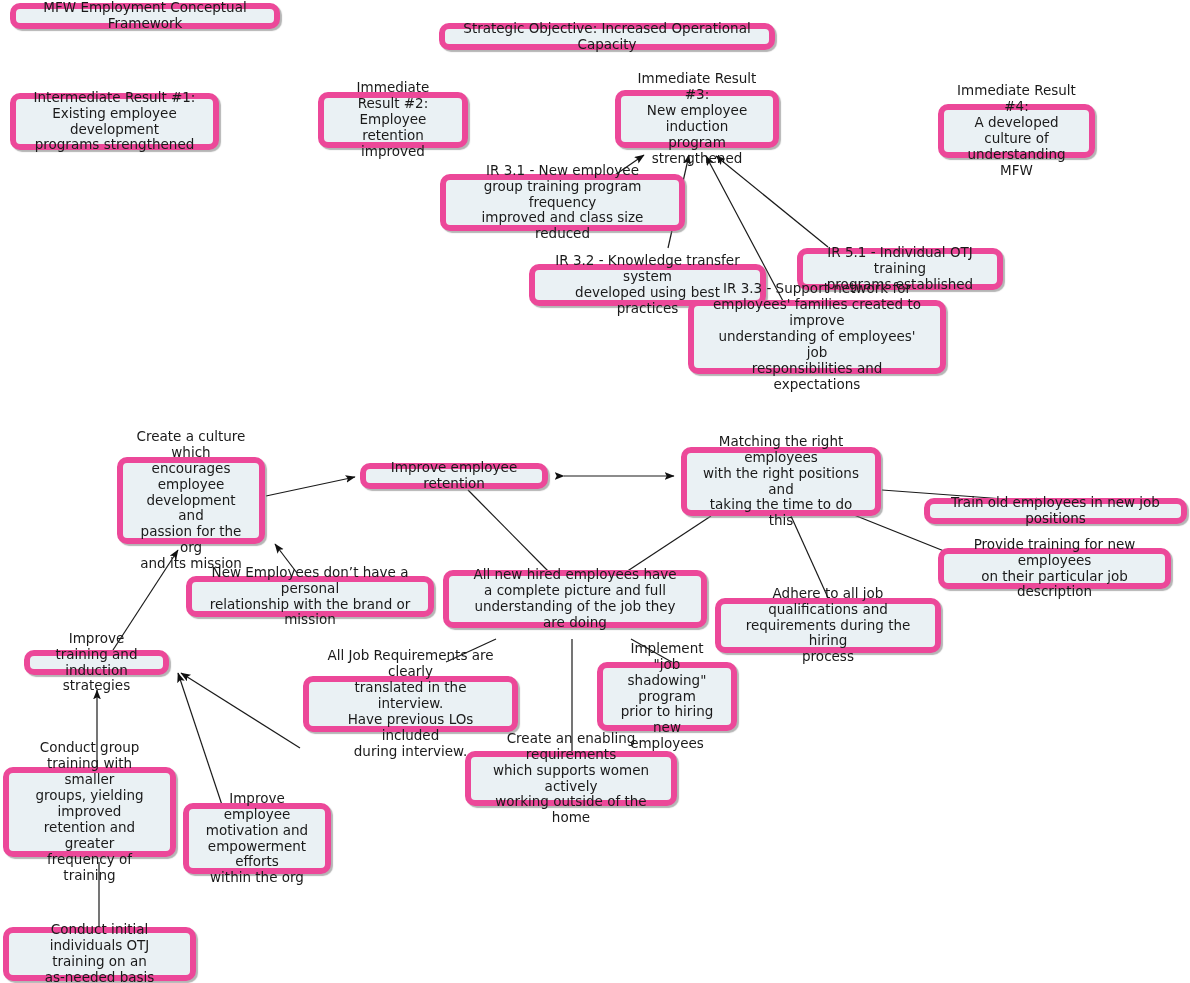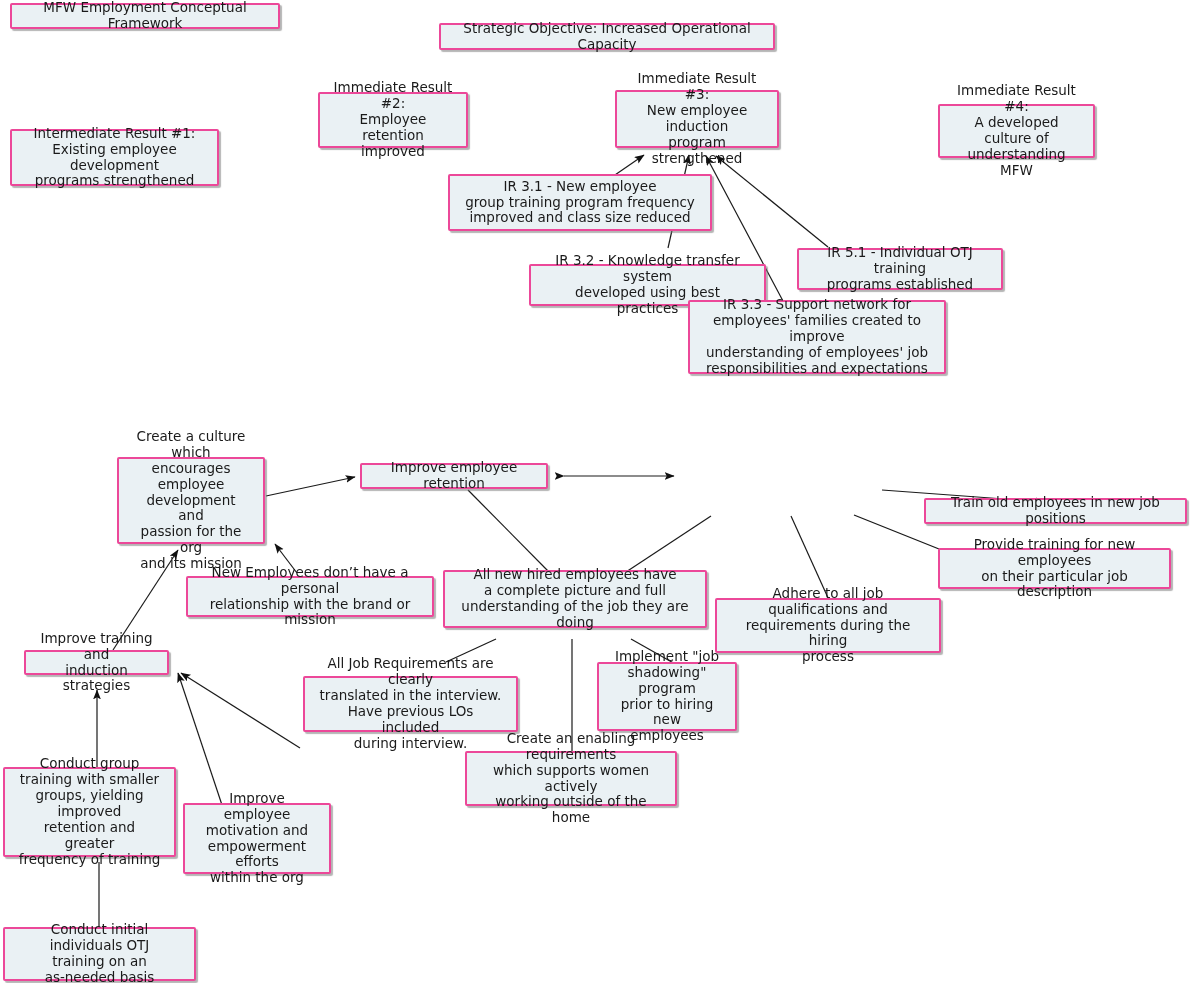--- a/index.html
+++ b/index.html
@@ -23,22 +23,22 @@
     left: 0;
     top: 0;
     width: 1190px;
     height: 983px;
     pointer-events: none;
   }
   .node {
     position: absolute;
     box-sizing: border-box;
     background: #eaf1f4;
-    border: 2px solid #ec4899;
-    border-radius: 2px;
+    border: 6px solid #ec4899;
+    border-radius: 10px;
     color: #1a1a1a;
     display: flex;
     align-items: center;
     justify-content: center;
     text-align: center;
     line-height: 1.18;
     padding: 3px 13px;
     box-shadow: 2px 2px 1px rgba(120,120,120,0.55);
     white-space: pre-line;
     z-index: 2;
@@ -101,37 +101,37 @@
       <path d="M97,767 L97,690" marker-end="url(#ah)"></path>
 
       <path d="M99,928 L99,862"></path>
     </g>
   </svg>
 
   <div class="node fs13" style="left:10px; top:3px; width:270px; height:26px;">MFW Employment Conceptual Framework</div>
 
   <div class="node fs13" style="left:439px; top:23px; width:336px; height:27px;">Strategic Objective:  Increased Operational Capacity</div>
 
-  <div class="node fs13" style="left:10px; top:93px; width:209px; height:57px;margin-top:36px;">Intermediate Result #1:
+  <div class="node fs13" style="left:10px; top:93px; width:209px; height:57px;">Intermediate Result #1:
 Existing employee development
 programs strengthened</div>
 
   <div class="node fs13" style="left:318px; top:92px; width:150px; height:56px;">Immediate Result #2:
 Employee retention
 improved</div>
 
   <div class="node fs13" style="left:615px; top:90px; width:164px; height:58px;">Immediate Result #3:
 New employee induction
 program strengthened</div>
 
   <div class="node fs13" style="left:938px; top:104px; width:157px; height:54px;">Immediate Result #4:
 A developed culture of
 understanding MFW</div>
 
-  <div class="node fs13" style="left:440px; top:174px; width:264px; height:57px;margin-left:8px;">IR 3.1 - New employee
+  <div class="node fs13" style="left:440px; top:174px; width:245px; height:57px;">IR 3.1 - New employee
 group training program frequency
 improved and class size reduced</div>
 
   <div class="node fs13" style="left:529px; top:248px; width:237px; height:42px;margin-top:16px;">IR 3.2 - Knowledge transfer system
 developed using best practices</div>
 
   <div class="node fs13" style="left:797px; top:248px; width:206px; height:42px;">IR 5.1 - Individual OTJ training
 programs established</div>
 
   <div class="node fs13" style="left:688px; top:300px; width:258px; height:74px;">IR 3.3 - Support network for
@@ -140,20 +140,23 @@
 responsibilities and expectations</div>
 
   <div class="node fs13" style="left:117px; top:457px; width:148px; height:87px;">Create a culture which
 encourages employee
 development and
 passion for the org
 and its mission</div>
 
   <div class="node fs13" style="left:360px; top:463px; width:188px; height:26px;">Improve employee retention</div>
 
+  <div class="node fs13" style="left:681px; top:447px; width:200px; height:69px;">Matching the right employees
+with the right positions and
+taking the time to do this</div>
 
   <div class="node fs13" style="left:924px; top:498px; width:263px; height:26px;">Train old employees in new job positions</div>
 
   <div class="node fs13" style="left:938px; top:548px; width:233px; height:41px;">Provide training for new employees
 on their particular job description</div>
 
   <div class="node fs13" style="left:186px; top:576px; width:248px; height:41px;">New Employees don’t have a personal
 relationship with the brand or mission</div>
 
   <div class="node fs13" style="left:443px; top:570px; width:264px; height:58px;">All new hired employees have

